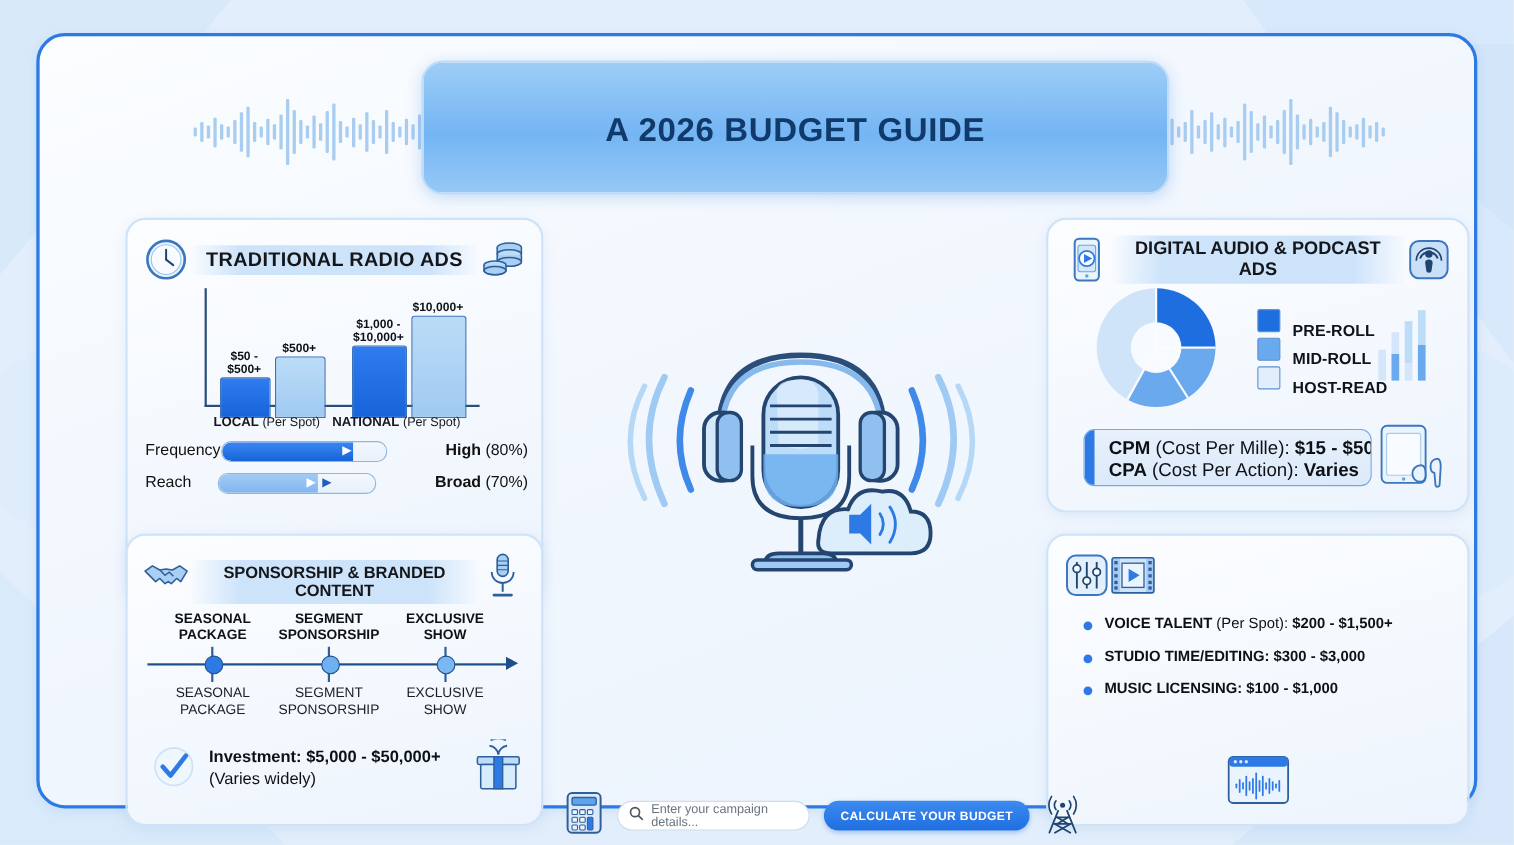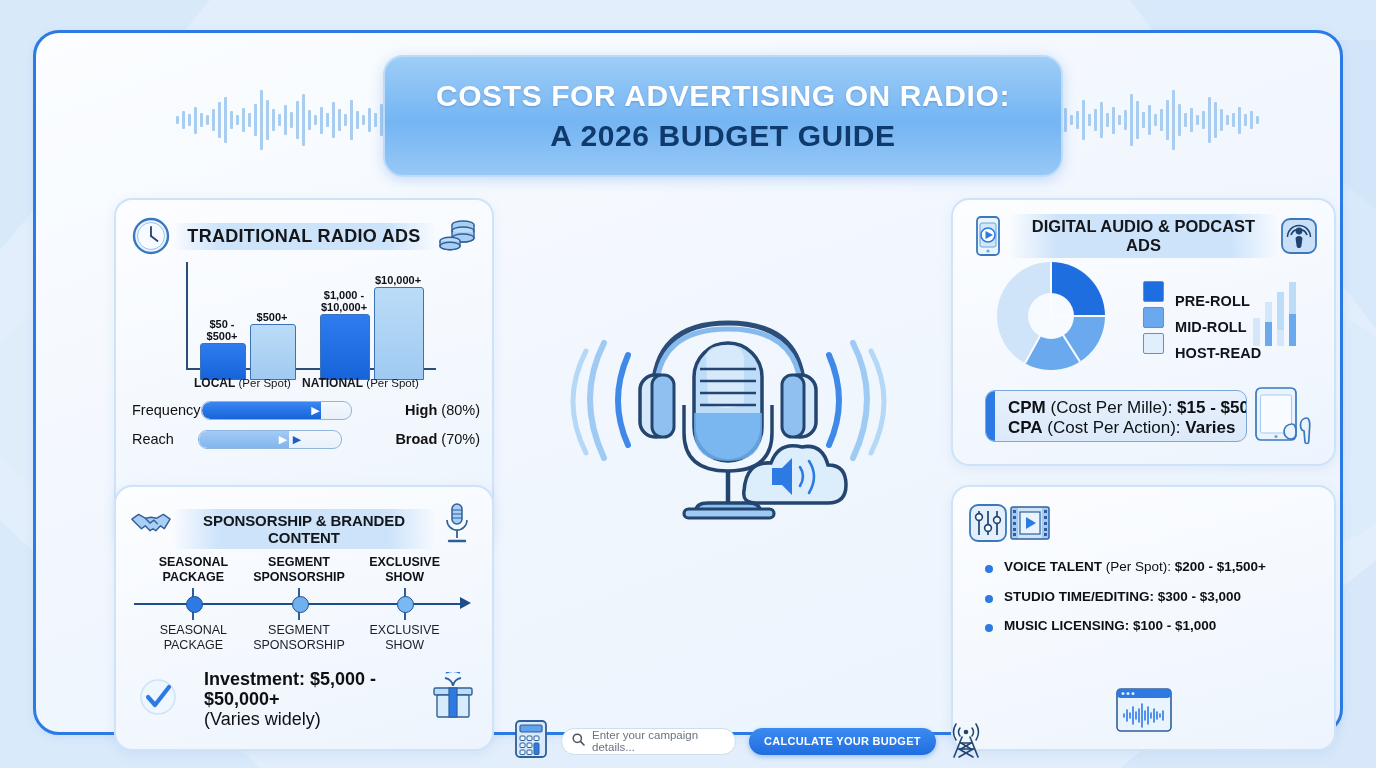--- a/index.html
+++ b/index.html
@@ -112,21 +112,21 @@
   #timeline{position:absolute;left:14px;top:68px;width:352px;height:98px;}
   #tl-axis{position:absolute;left:4px;top:48px;width:330px;height:2px;background:#1d4e8a;}
   #tl-arrow{position:absolute;left:330px;top:42px;width:0;height:0;
     border-left:11px solid #1d4e8a;border-top:6px solid transparent;border-bottom:6px solid transparent;}
   .tl-tick{position:absolute;top:33px;width:2px;height:32px;background:#2e5f9c;}
   .tl-dot{position:absolute;top:41px;width:15px;height:15px;border-radius:50%;border:1.3px solid #21518c;}
   .tl-top{position:absolute;top:0;text-align:center;font-size:12.5px;font-weight:bold;color:#0e1115;line-height:15px;white-space:pre-line;}
   .tl-bot{position:absolute;top:68px;text-align:center;font-size:12.5px;color:#1b1f25;line-height:15px;white-space:pre-line;}
   
   #invest-row{position:absolute;left:20px;top:188px;width:344px;height:48px;display:flex;align-items:center;}
-  #invest-text{margin-left:24px;font-size:18px;color:#0d1014;line-height:20px;}
+  #invest-text{margin-left:10px;font-size:15px;color:#0d1014;line-height:20px;}
   #invest-text b{font-weight:bold;}
   
   #prod-list{position:absolute;left:32px;top:72px;width:330px;}
   .prod-item{display:flex;align-items:flex-start;height:29.5px;}
   .prod-dot{width:8px;height:8px;border-radius:50%;background:#2d7ae5;margin-top:6px;margin-right:11px;flex:0 0 8px;}
   .prod-tx{font-size:13.5px;color:#0d1014;white-space:nowrap;}
   .prod-tx b{font-weight:bold;}
   .prod-tx .reg{font-weight:normal;}
   
   #center-art{position:absolute;left:520px;top:280px;width:345px;height:230px;}
@@ -233,21 +233,20 @@
       <i style="height: 21.6px;"></i>
       <i style="height: 9.45px;"></i>
       <i style="height: 14.85px;"></i>
       <i style="height: 27px;"></i>
       <i style="height: 12.15px;"></i>
       <i style="height: 18.9px;"></i>
       <i style="height: 8.1px;"></i>
     </div>
 
   <div id="title-banner">
-    <div id="title-line1">COSTS FOR ADVERTISING ON RADIO:</div>
     <div id="title-line2">A 2026 BUDGET GUIDE</div>
   </div>
 
   <div class="card" id="card-traditional">
     <div class="card-head">
       <div class="head-ico">
         <svg width="40" height="40" viewBox="0 0 40 40">
           <circle cx="20" cy="20" r="17" fill="#eaf4fe" stroke="#3b77bd" stroke-width="2.4"></circle>
           <circle cx="20" cy="20" r="13.5" fill="#f7fbff" stroke="#9cc4e8" stroke-width="1"></circle>
           <line x1="20" y1="20" x2="20" y2="11" stroke="#1f4470" stroke-width="1.8" stroke-linecap="round"></line>

